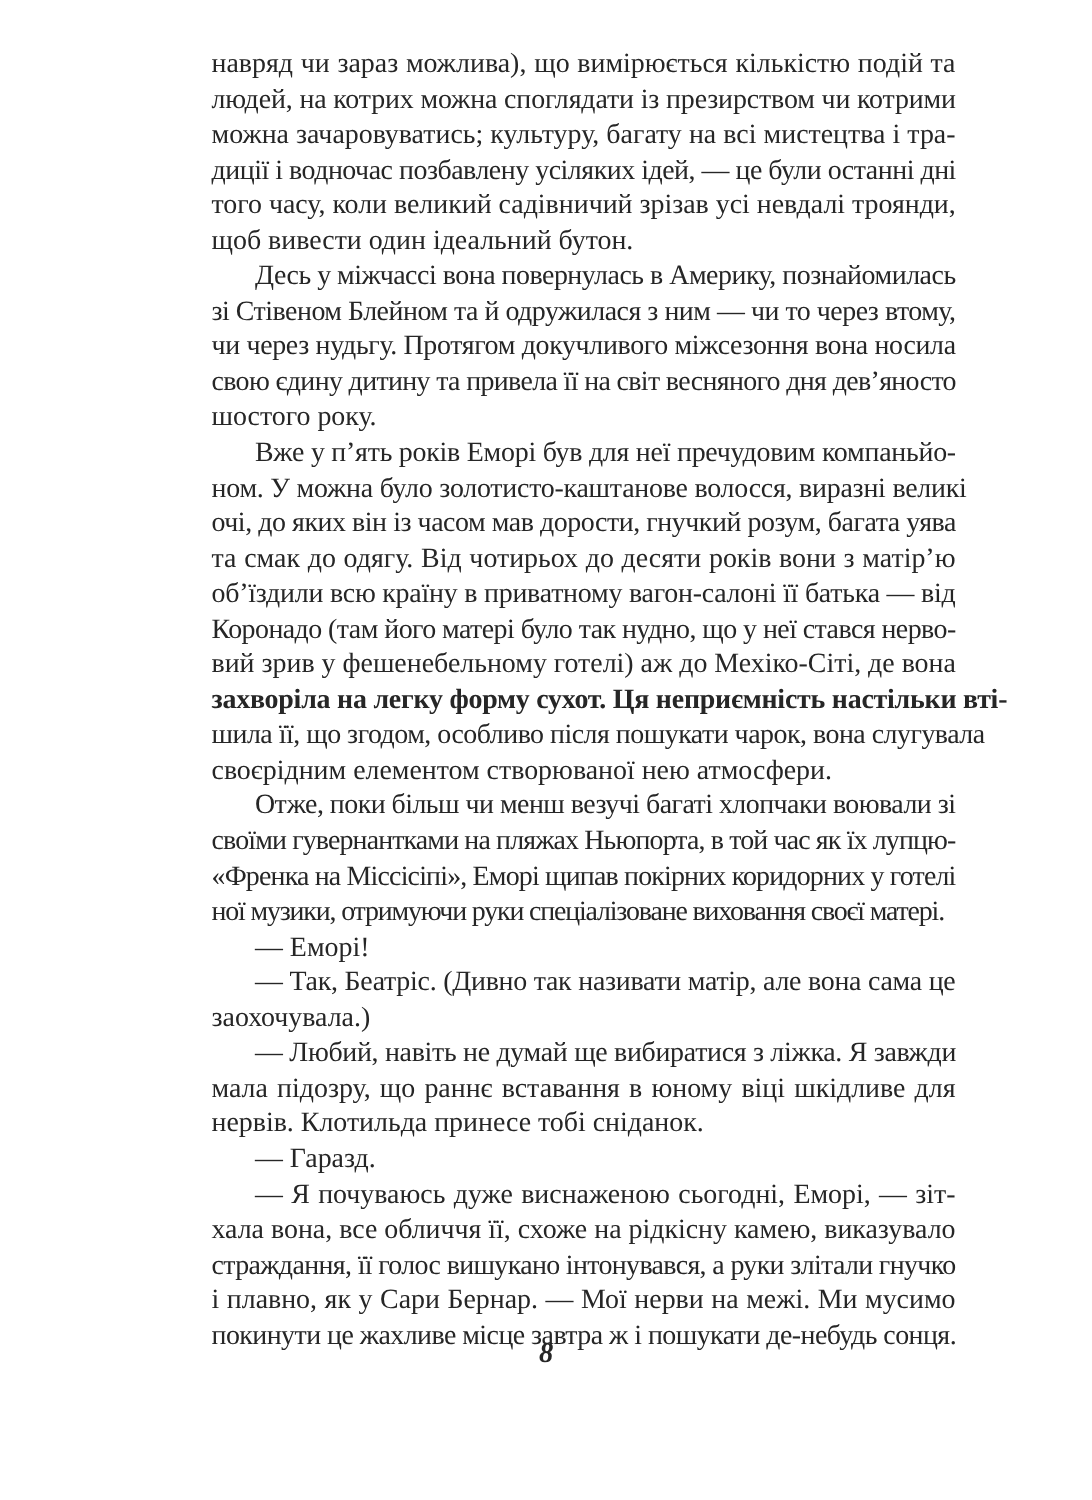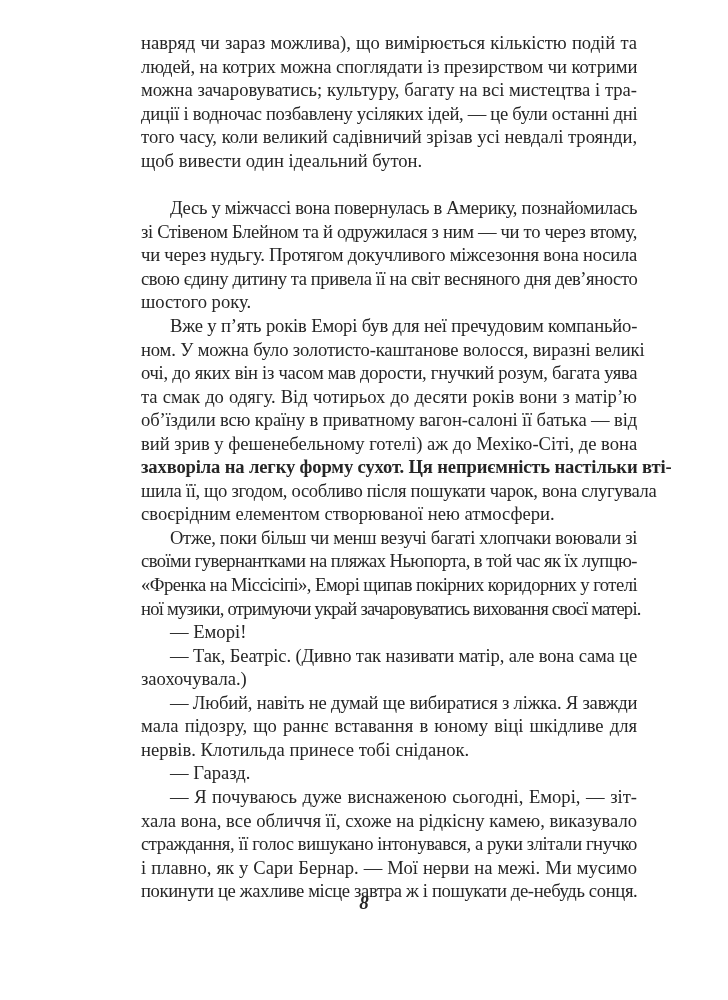--- a/index.html
+++ b/index.html
@@ -65,42 +65,43 @@
   <div class="text-block" id="text-block">
       <div>
         <span class="line" style="display: block;">навряд чи зараз можлива), що вимірюється кількістю подій та</span>
         <span class="line" style="display: block; letter-spacing: -0.085px;">людей, на котрих можна споглядати із презирством чи котрими</span>
         <span class="line" style="display: block;">можна зачаровуватись; культуру, багату на всі мистецтва і тра-</span>
         <span class="line" style="display: block; letter-spacing: -0.313px;">диції і водночас позбавлену усіляких ідей, — це були останні дні</span>
         <span class="line" style="display: block;">того часу, коли великий садівничий зрізав усі невдалі троянди,</span>
         <span class="line last" style="display: block;">щоб вивести один ідеальний бутон.</span>
       </div>
       <div>
-        <span class="line indent" style="display: block; letter-spacing: -0.316px; margin-top: 24px;">Десь у міжчассі вона повернулась в Америку, познайомилась</span>
+        <span class="line indent" style="display: block; letter-spacing: -0.316px;">Десь у міжчассі вона повернулась в Америку, познайомилась</span>
         <span class="line" style="display: block; letter-spacing: -0.323px;">зі Стівеном Блейном та й одружилася з ним — чи то через втому,</span>
         <span class="line" style="display: block; letter-spacing: -0.217px;">чи через нудьгу. Протягом докучливого міжсезоння вона носила</span>
         <span class="line" style="display: block; letter-spacing: -0.422px;">свою єдину дитину та привела її на світ весняного дня дев’яносто</span>
         <span class="line last" style="display: block;">шостого року.</span>
       </div>
       <div>
         <span class="line indent" style="display: block; letter-spacing: -0.158px;">Вже у п’ять років Еморі був для неї пречудовим компаньйо-</span>
         <span class="line" style="display: block; letter-spacing: -0.148px;">ном. У можна було золотисто-каштанове волосся, виразні великі</span>
         <span class="line" style="display: block; letter-spacing: -0.292px;">очі, до яких він із часом мав дорости, гнучкий розум, багата уява</span>
         <span class="line" style="display: block;">та смак до одягу. Від чотирьох до десяти років вони з матір’ю</span>
         <span class="line" style="display: block; letter-spacing: -0.145px;">об’їздили всю країну в приватному вагон-салоні її батька — від</span>
+        <span class="line" style="display: block; letter-spacing: -0.359px;">Коронадо (там його матері було так нудно, що у неї стався нерво-</span>
         <span class="line" style="display: block;">вий зрив у фешенебельному готелі) аж до Мехіко-Сіті, де вона</span>
         <span class="line" style="display: block; letter-spacing: -0.145px; font-weight: bold;">захворіла на легку форму сухот. Ця неприємність настільки вті-</span>
         <span class="line" style="display: block; letter-spacing: -0.328px;">шила її, що згодом, особливо після пошукати чарок, вона слугувала</span>
         <span class="line last" style="display: block;">своєрідним елементом створюваної нею атмосфери.</span>
       </div>
       <div>
         <span class="line indent" style="display: block; letter-spacing: -0.345px;">Отже, поки більш чи менш везучі багаті хлопчаки воювали зі</span>
         <span class="line" style="display: block; letter-spacing: -0.571px;">своїми гувернантками на пляжах Ньюпорта, в той час як їх лупцю-</span>
         <span class="line" style="display: block; letter-spacing: -0.54px;">«Френка на Міссісіпі», Еморі щипав покірних коридорних у готелі</span>
-        <span class="line last" style="display: block; letter-spacing: -0.773px;">ної музики, отримуючи украй зачаровуватись виховання своєї матері.</span>
+        <span class="line last" style="display: block; letter-spacing: -0.773px;">ної музики, отримуючи руки спеціалізоване виховання своєї матері.</span>
       </div>
       <div>
         <span class="line indent last" style="display: block;">— Еморі!</span>
       </div>
       <div>
         <span class="line indent" style="display: block; letter-spacing: -0.169px;">— Так, Беатріс. (Дивно так називати матір, але вона сама це</span>
         <span class="line last" style="display: block;">заохочувала.)</span>
       </div>
       <div>
         <span class="line indent" style="display: block; letter-spacing: -0.196px;">— Любий, навіть не думай ще вибиратися з ліжка. Я завжди</span>

